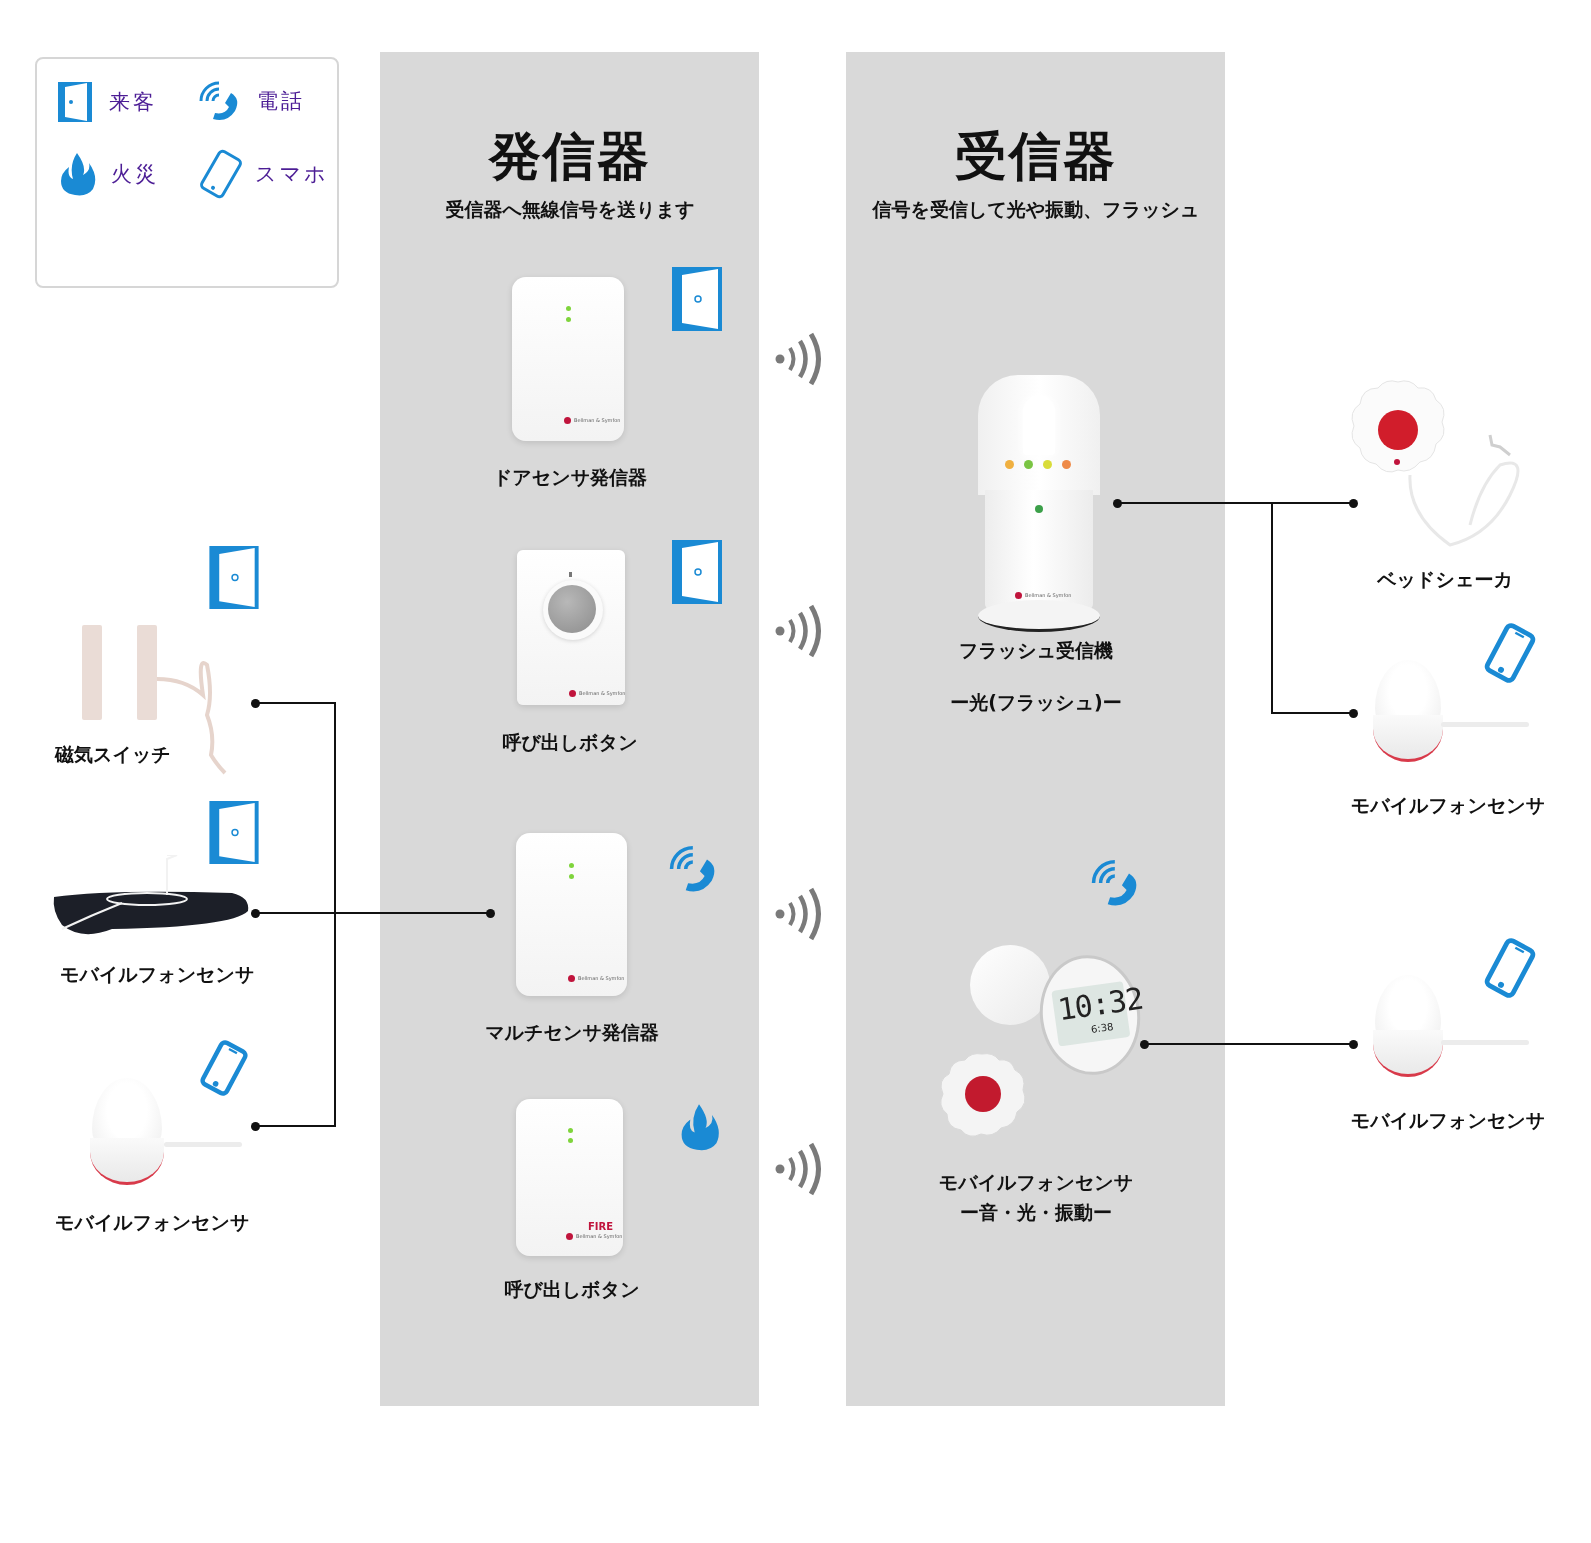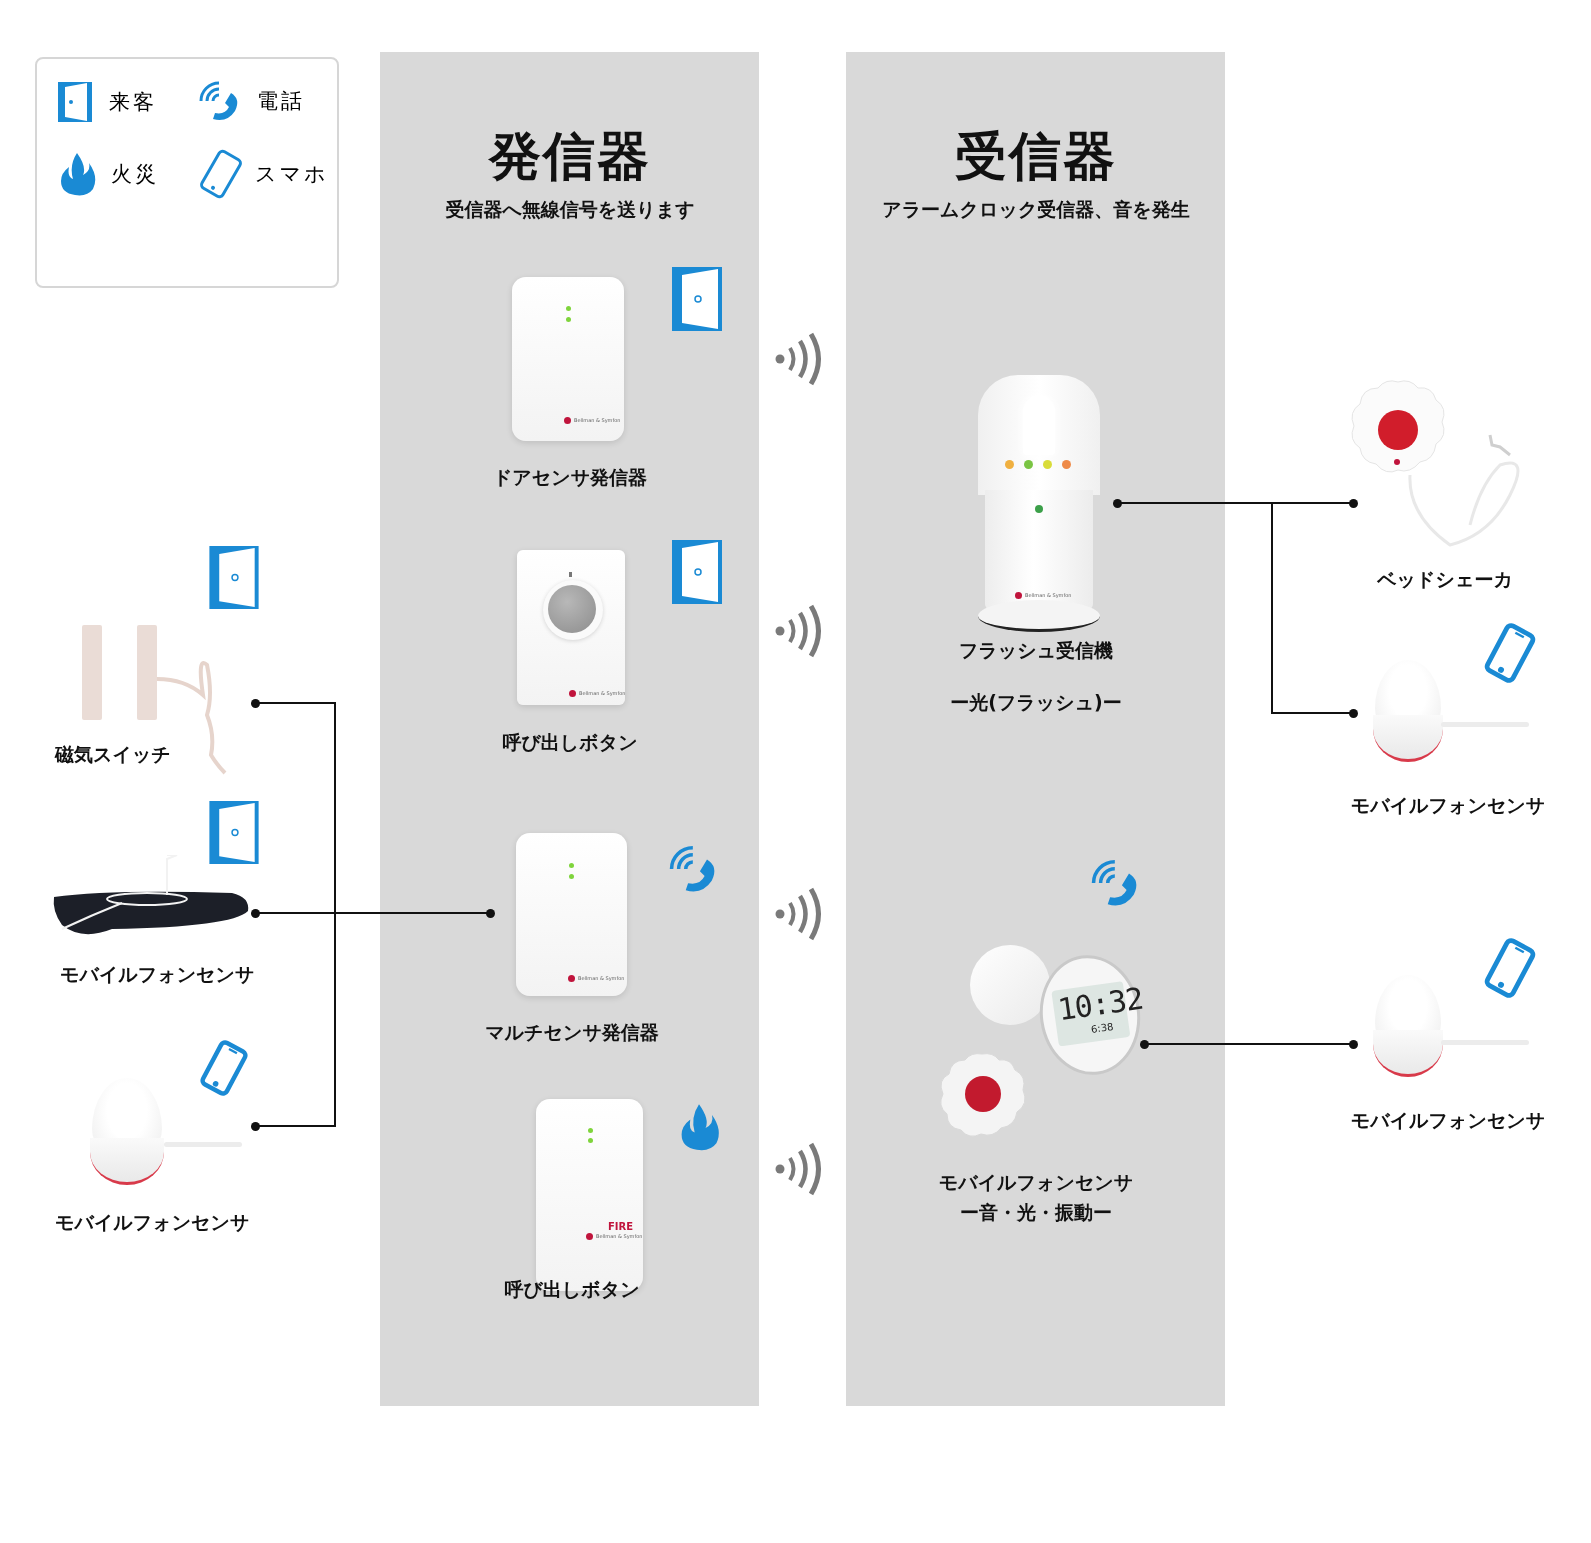--- a/index.html
+++ b/index.html
@@ -3,21 +3,21 @@
 <meta charset="utf-8">
 <style>
   html, body { margin:0; padding:0; background:#ffffff; }
   body { width:1591px; height:1543px; position:relative; overflow:hidden;
          font-family:"DejaVu Sans", "Liberation Sans", sans-serif; color:#111; }
   .abs { position:absolute; }
   .panel { position:absolute; background:#d9d9d9; }
   .legend { position:absolute; left:35px; top:57px; width:304px; height:231px;
             border:2px solid #d6d6d6; border-radius:8px; background:#fff; box-sizing:border-box; }
   .legend-item { position:absolute; display:flex; align-items:center; gap:14px; }
-  .legend-label { font-size:21px; color:#000000; letter-spacing:3px; }
+  .legend-label { font-size:21px; color:#4c1d95; letter-spacing:3px; }
   .col-title { position:absolute; font-size:52px; font-weight:bold; text-align:center; width:380px; letter-spacing:2px; }
   .col-sub { position:absolute; font-size:19px; font-weight:bold; text-align:center; width:380px;font-family:Liberation Serif, serif; }
   .caption { position:absolute; font-size:19px; font-weight:bold; text-align:center; white-space:nowrap; }
   .device { position:absolute; background:linear-gradient(180deg,#ffffff 0%,#f3f3f3 100%);
             border-radius:14px; box-shadow:0 2px 6px rgba(0,0,0,0.12); }
   .led { position:absolute; width:5px; height:5px; border-radius:50%; background:#7fd43c; }
   .brand { position:absolute; font-size:5px; color:#666; white-space:nowrap; }
   .brand::before { content:""; display:inline-block; width:7px; height:7px; border-radius:50%; background:#c0143c; margin-right:3px; vertical-align:middle; }
   .line-h { position:absolute; height:2px; background:#111; }
   .line-v { position:absolute; width:2px; background:#111; }
@@ -64,21 +64,21 @@
     <span class="legend-label">スマホ</span>
   </div>
 </div>
 
 <div class="panel" style="left:380px;top:52px;width:379px;height:1354px;"></div>
 <div class="panel" style="left:846px;top:52px;width:379px;height:1354px;"></div>
 
 <div class="col-title" style="left:380px;top:122px;">発信器</div>
 <div class="col-sub" style="left:380px;top:197px;">受信器へ無線信号を送ります</div>
 <div class="col-title" style="left:846px;top:122px;">受信器</div>
-<div class="col-sub" style="left:846px;top:197px;">アラームクロック受信器、音を発生</div>
+<div class="col-sub" style="left:846px;top:197px;">信号を受信して光や振動、フラッシュ</div>
 
 <div class="device" style="left:512px;top:277px;width:112px;height:164px;">
   <div class="led" style="left:54px;top:29px;"></div>
   <div class="led" style="left:54px;top:40px;"></div>
   <div class="brand" style="left:52px;top:140px;">Bellman &amp; Symfon</div>
 </div>
 <svg class="abs" style="left:672px;top:267px;" width="50" height="64" viewBox="0 0 50 64">
   <rect x="0" y="0" width="50" height="64" fill="#1a8ad4"></rect>
   <polygon points="10,8 46,2 46,62 10,56" fill="#fff"></polygon>
   <circle cx="26" cy="32" r="3" fill="none" stroke="#1a8ad4" stroke-width="1.5"></circle>
@@ -104,21 +104,21 @@
   <div class="brand" style="left:52px;top:142px;">Bellman &amp; Symfon</div>
 </div>
 <svg class="abs" style="left:666px;top:843px;" width="56" height="52" viewBox="0 0 46 44">
   <path d="M4 22 A18 18 0 0 1 22 4" stroke="#1a8ad4" stroke-width="3" fill="none"></path>
   <path d="M10 22 A12 12 0 0 1 22 10" stroke="#1a8ad4" stroke-width="3" fill="none"></path>
   <path d="M16 22 A6 6 0 0 1 22 16" stroke="#1a8ad4" stroke-width="3" fill="none"></path>
   <path d="M34 14 Q44 20 38 32 Q30 44 16 40 L18 34 Q28 36 32 28 L28 24 Z" fill="#1a8ad4"></path>
 </svg>
 <div class="caption" style="left:472px;top:1020px;width:200px;">マルチセンサ発信器</div>
 
-<div class="device" style="left:536px;top:1099px;width:107px;height:192px;">
+<div class="device" style="left:516px;top:1099px;width:107px;height:157px;">
   <div class="led" style="left:52px;top:29px;"></div>
   <div class="led" style="left:52px;top:39px;"></div>
   <div class="abs" style="left:72px;top:122px;font-size:10px;font-weight:bold;color:#c0143c;">FIRE</div>
   <div class="brand" style="left:50px;top:134px;">Bellman &amp; Symfon</div>
 </div>
 <svg class="abs" style="left:673px;top:1102px;" width="52" height="50" viewBox="0 0 40 46">
   <path d="M20 2 Q30 16 26 24 Q34 20 32 12 Q42 26 36 38 Q30 46 18 44 Q4 42 4 30 Q4 22 12 16 Q10 26 16 28 Q12 14 20 2 Z" fill="#1a8ad4"></path>
 </svg>
 <div class="caption" style="left:472px;top:1277px;width:200px;">呼び出しボタン</div>
 

